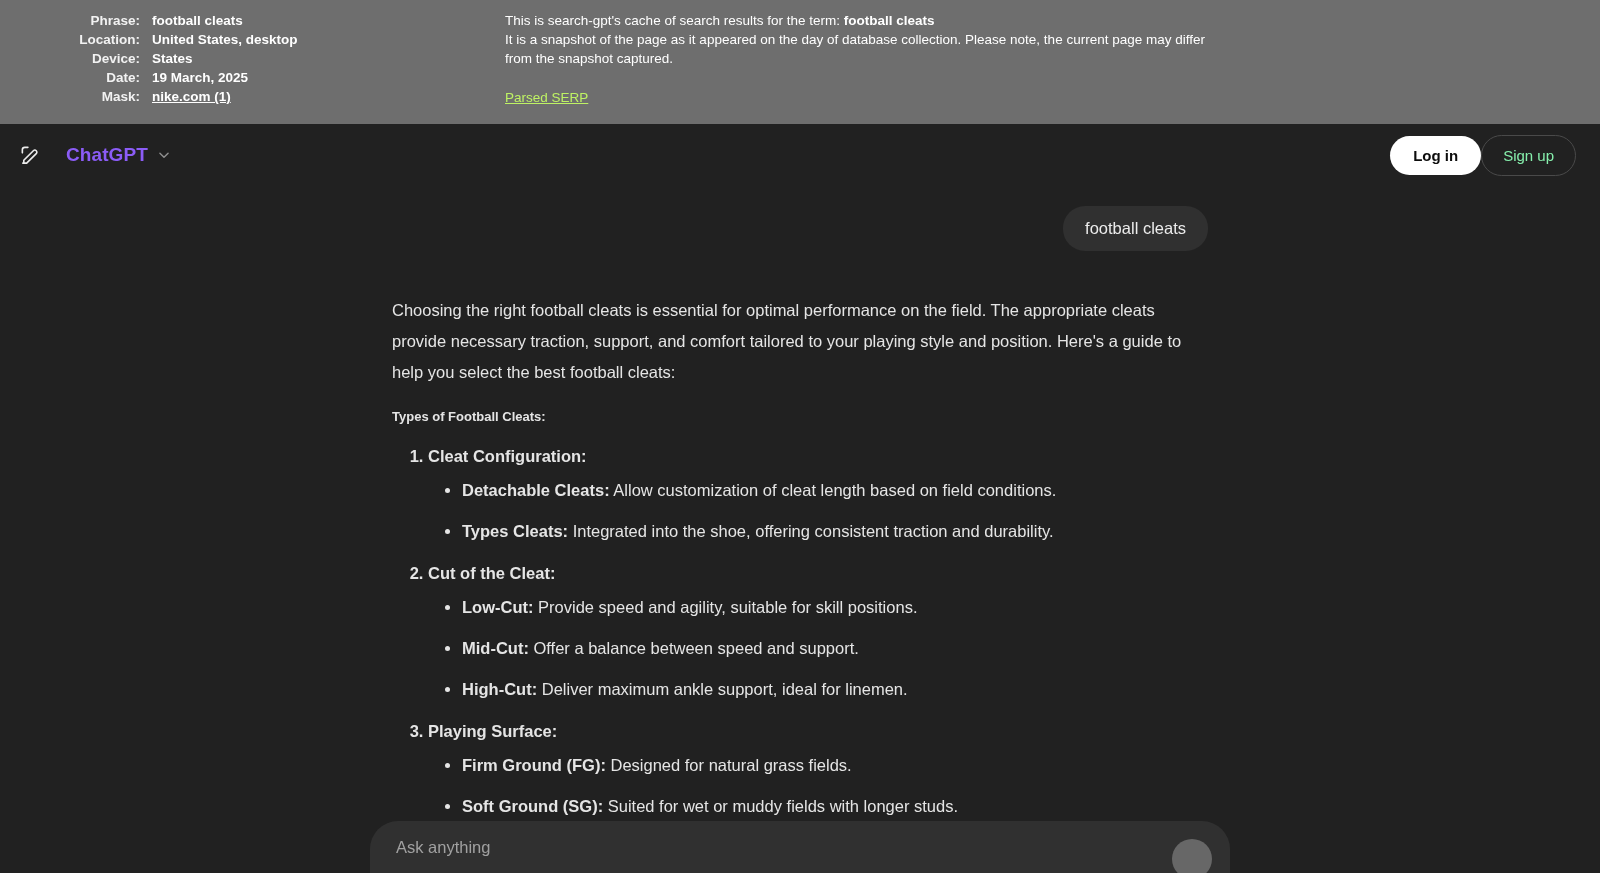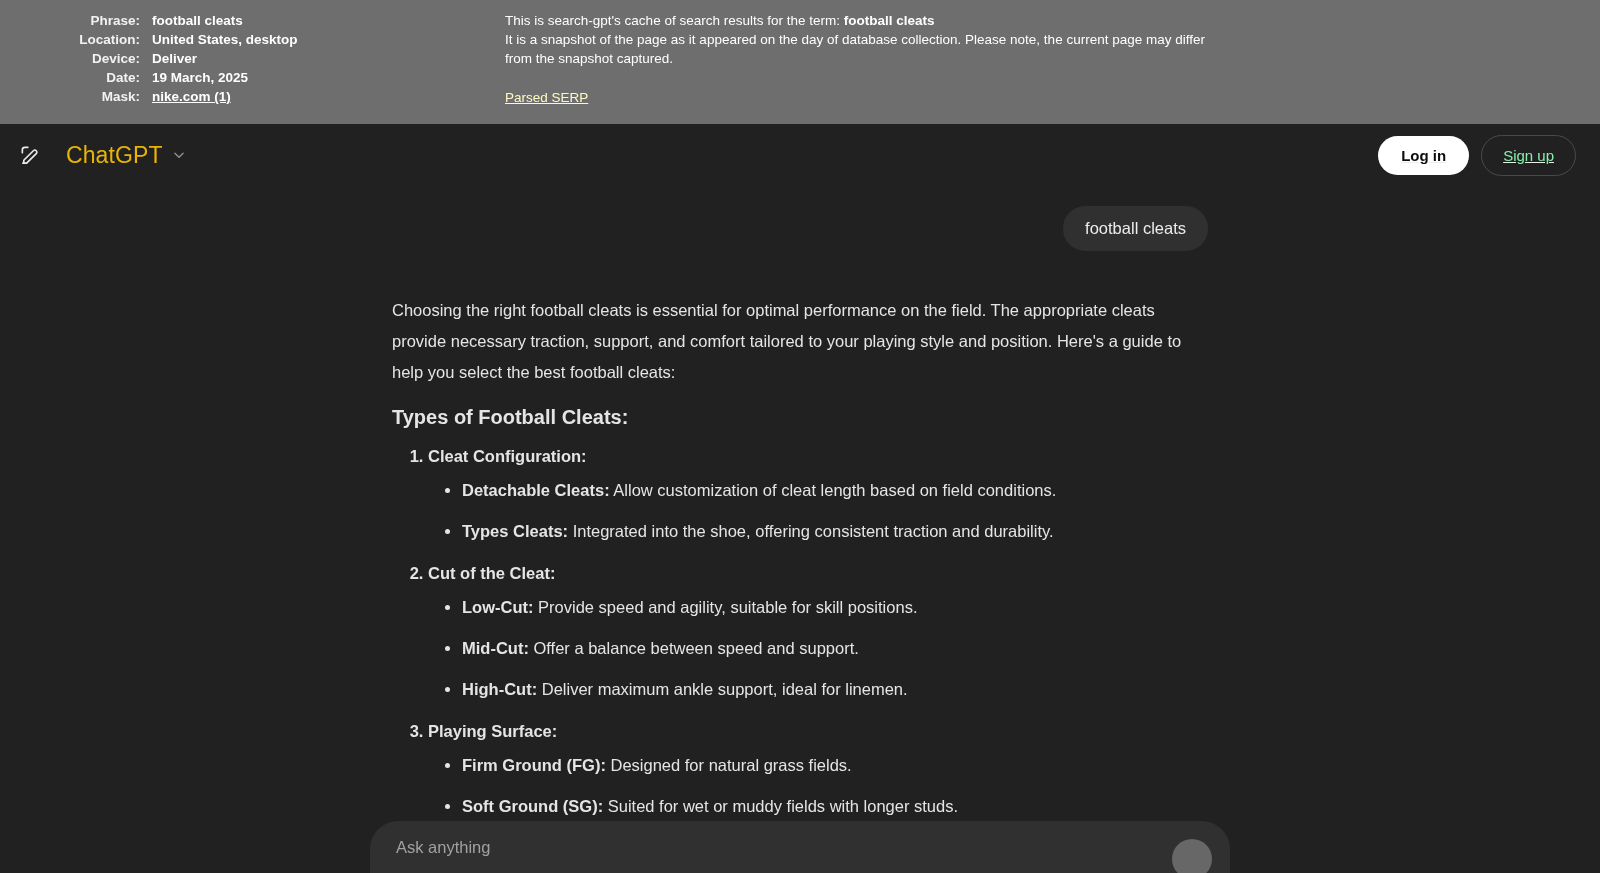--- a/index.html
+++ b/index.html
@@ -40,21 +40,21 @@
     max-width: 720px;
   }
   .cache-note .strong { font-weight: bold; }
   .cache-note p { margin: 0; }
   .parsed-serp {
     display: inline-block;
     margin-top: 20px;
     font-size: 13.5px;
     text-decoration: underline;
     cursor: pointer;
-    color: #fef9c3;
+    color: #bef264;
   }
 
   
   .app {
     position: relative;
     width: 1600px;
     height: 749px;
     background: #212121;
     color: #ececec;
   }
@@ -72,29 +72,29 @@
     border-radius: 8px;
     cursor: pointer;
   }
   .compose-icon svg { width: 23px; height: 23px; }
   .brand {
     display: flex; align-items: center; gap: 9px;
     margin-left: 14px;
     cursor: pointer;
   }
   .brand-name {
-    font-size: 23px;
-    color: #eab308;
-    font-weight: 400;
+    font-size: 19px;
+    color: #8b5cf6;
+    font-weight: 700;
     letter-spacing: .1px;
   }
   .chev { width: 14px; height: 14px; opacity: .75; }
   .topbar-right {
     margin-left: auto;
-    display: flex; align-items: center; gap: 12px; text-decoration: underline;
+    display: flex; align-items: center; 
   }
   .btn-login {
     background: #ffffff; color: #0d0d0d;
     border: none; border-radius: 999px;
     font-size: 15px; font-weight: 600;
     padding: 11px 23px; cursor: pointer;
     font-family: "Liberation Sans", sans-serif;
   }
   .btn-signup {
     background: transparent; color: #86efac;
@@ -126,21 +126,21 @@
   }
 
   .assistant {
     margin-top: 44px;
     font-size: 16.5px;
     line-height: 31px;
     color: #e5e5e5;
   }
   .assistant p { margin: 0 0 14px 0; }
   .assistant h3 {
-    font-size: 20px;
+    font-size: 13px;
     font-weight: bold;
     margin: 16px 0 10px 0;
     line-height: 26px;
   }
   ol.outer {
     margin: 0 0 0 0;
     padding-left: 36px;
   }
   ol.outer > li {
     font-weight: bold;
@@ -199,21 +199,21 @@
     <div class="meta-row">
       <span class="meta-label">Phrase:</span>
       <span class="meta-value">football cleats</span>
     </div>
     <div class="meta-row">
       <span class="meta-label">Location:</span>
       <span class="meta-value">United States, desktop</span>
     </div>
     <div class="meta-row">
       <span class="meta-label">Device:</span>
-      <span class="meta-value">Deliver</span>
+      <span class="meta-value">States</span>
     </div>
     <div class="meta-row">
       <span class="meta-label">Date:</span>
       <span class="meta-value">19 March, 2025</span>
     </div>
     <div class="meta-row">
       <span class="meta-label">Mask:</span>
       <span class="meta-value link">nike.com (1)</span>
     </div>
   </div>

